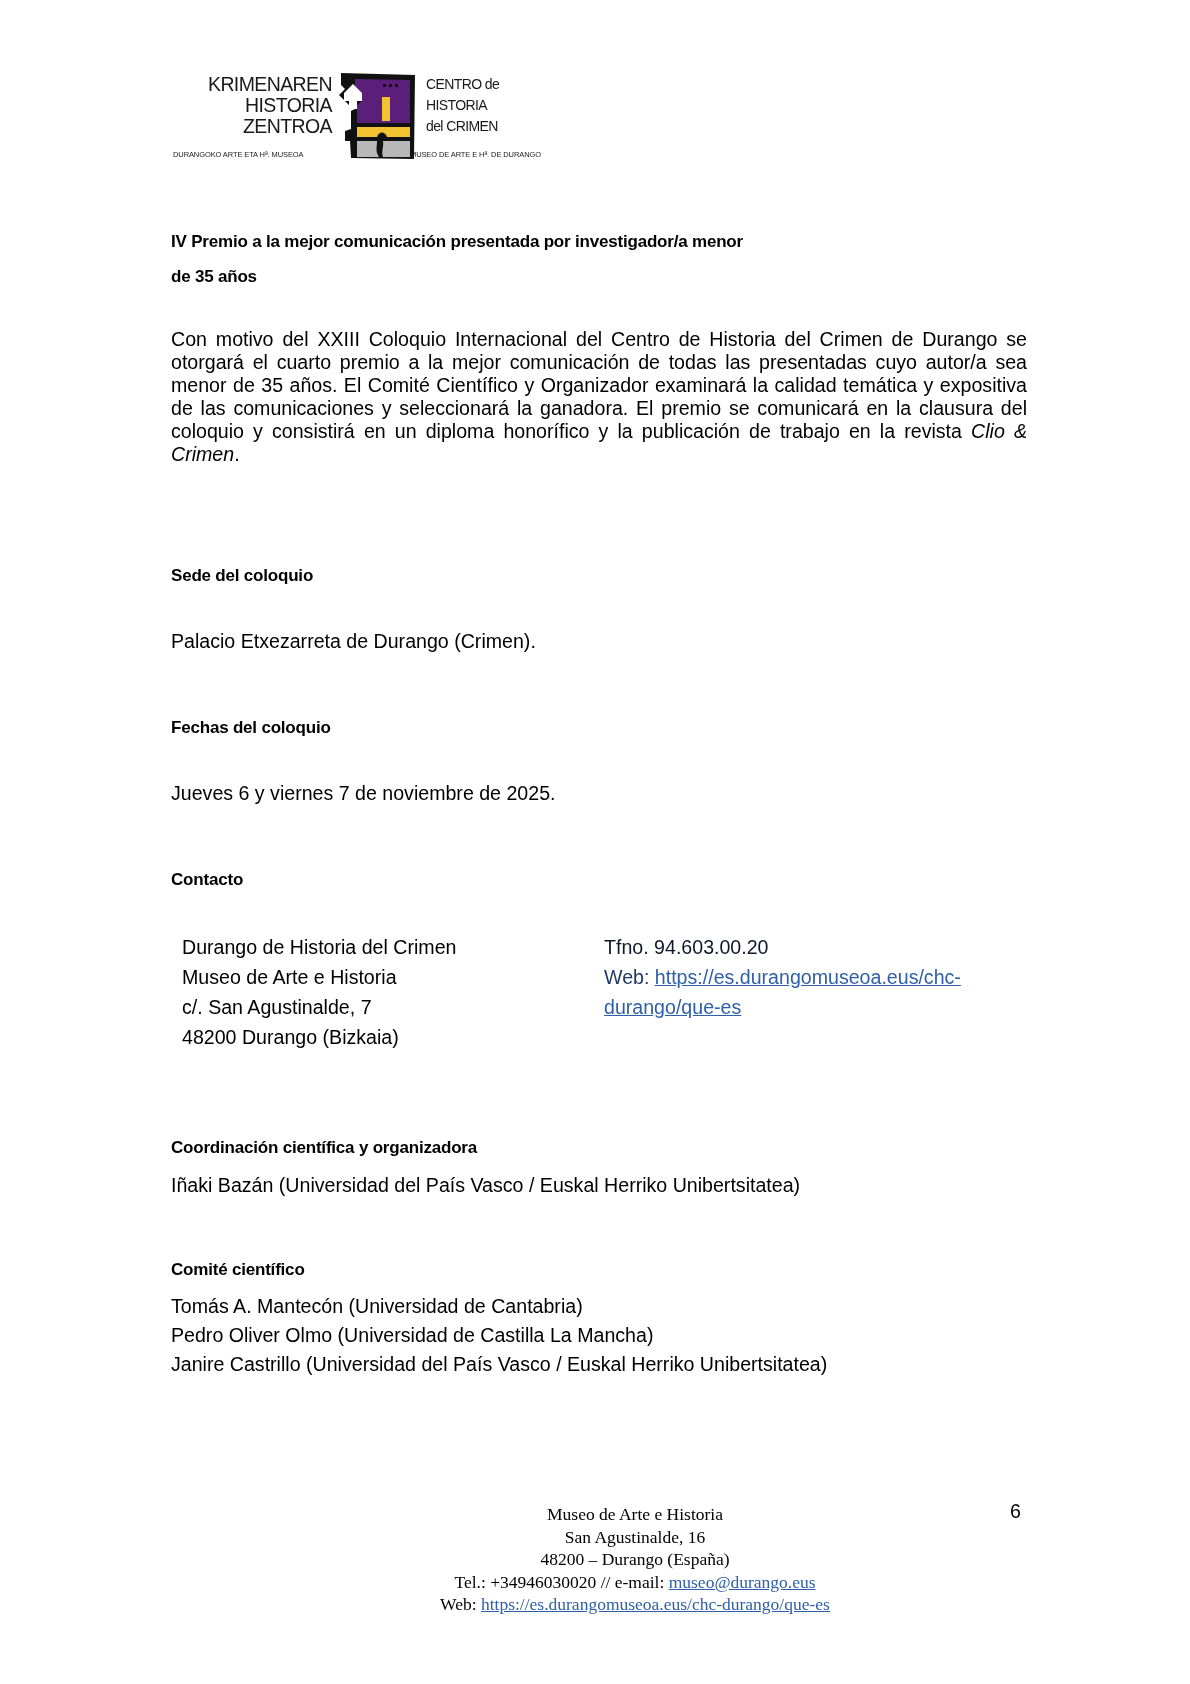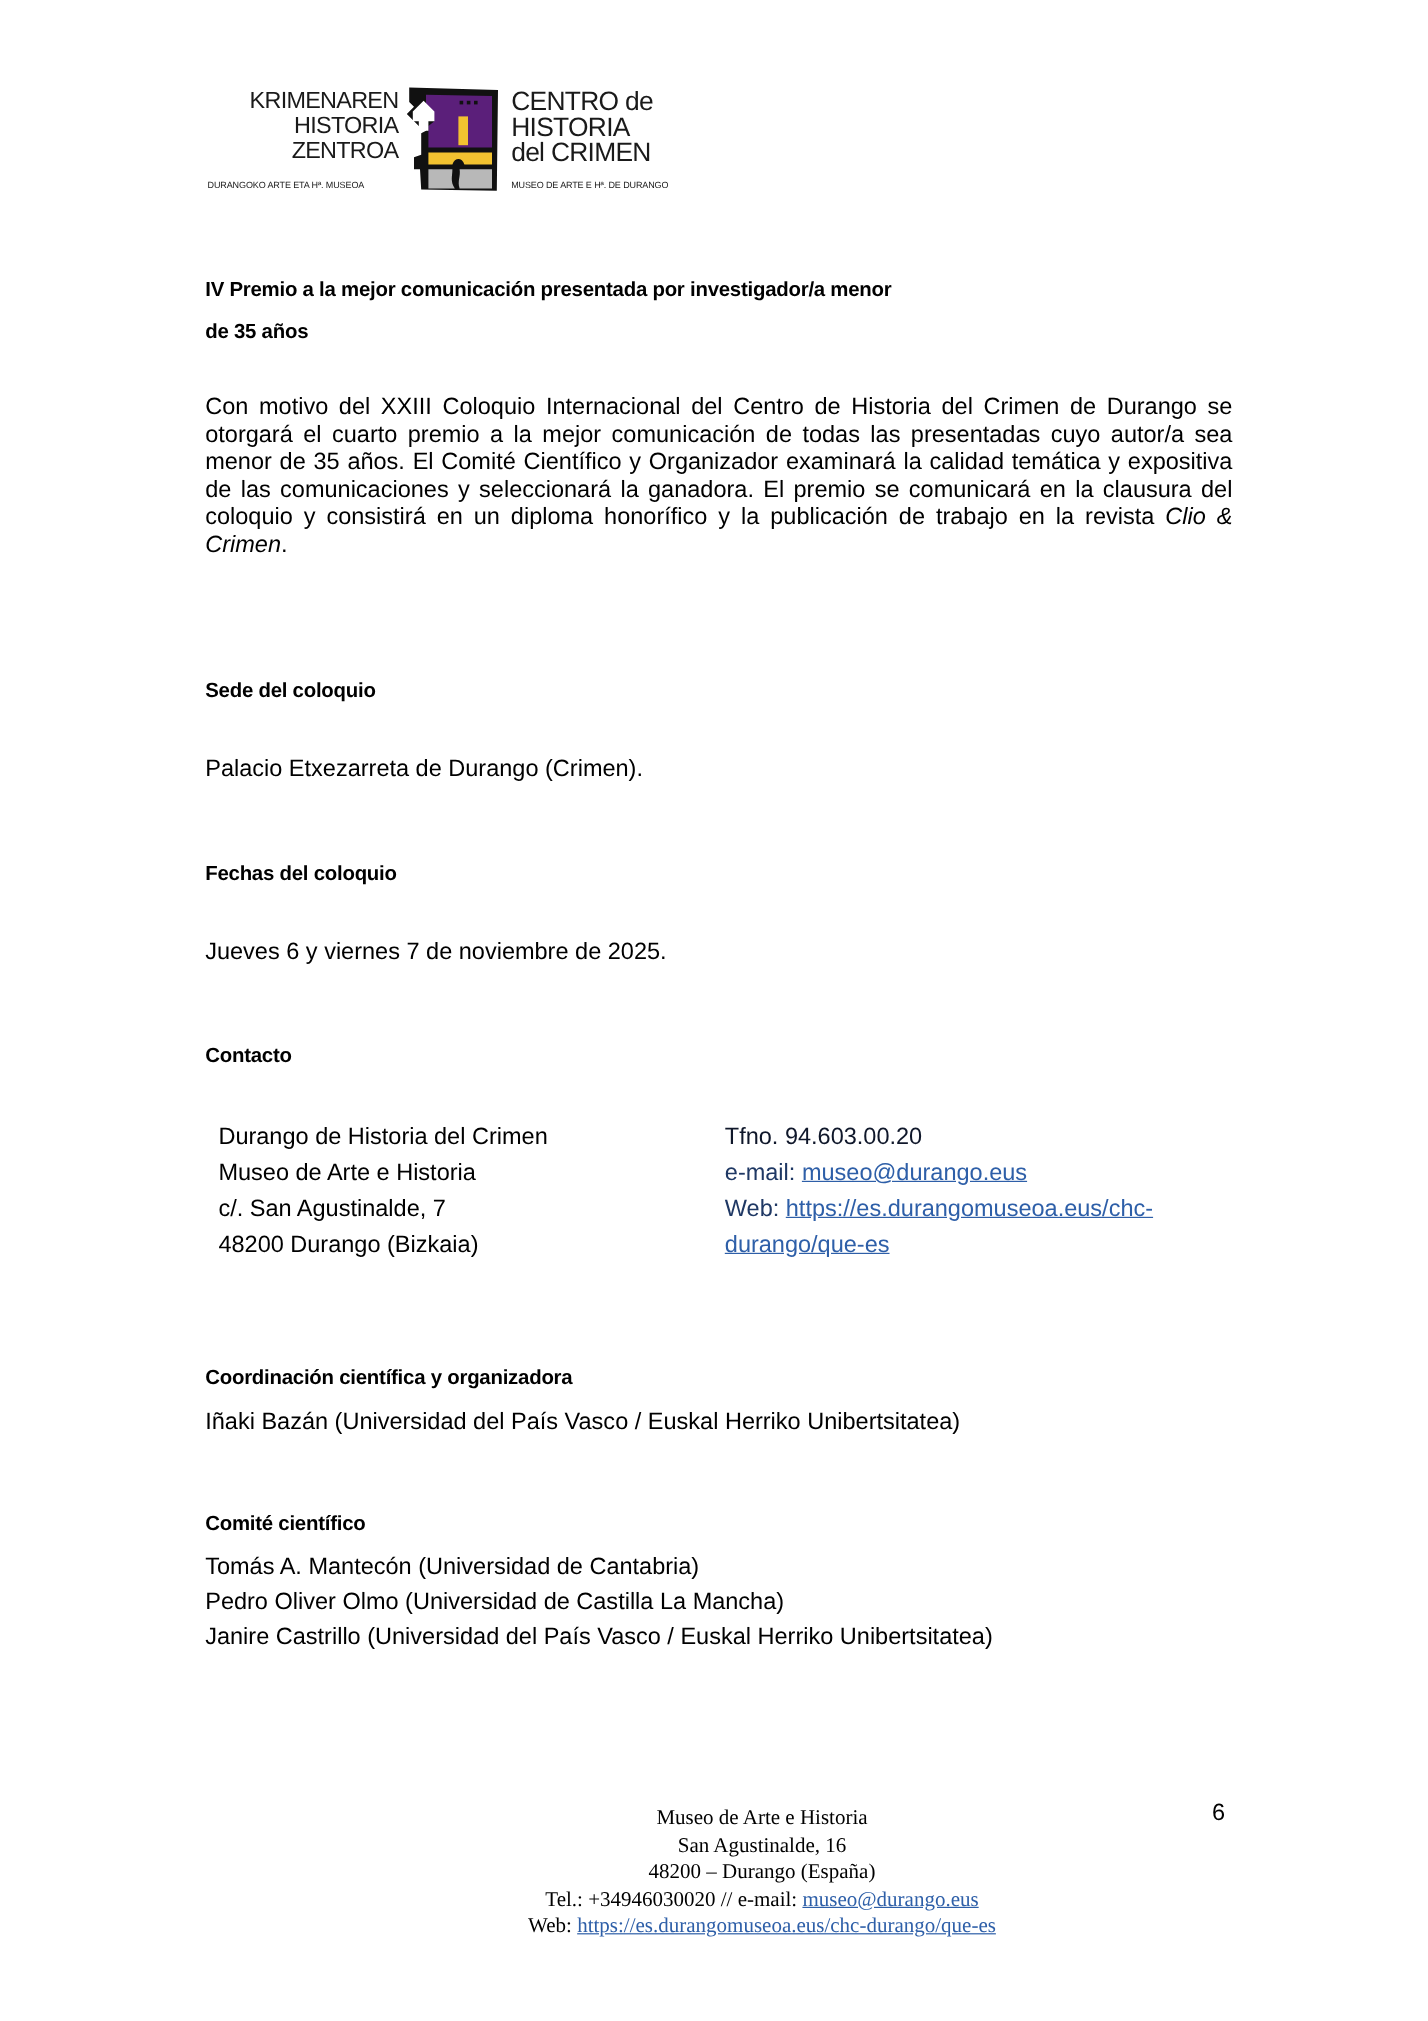--- a/index.html
+++ b/index.html
@@ -4,22 +4,22 @@
 <style>
   html, body { margin:0; padding:0; background:#ffffff; }
   body { width:1190px; height:1684px; position:relative; overflow:hidden;
          font-family:"Liberation Sans", "DejaVu Sans", sans-serif; color:#000; }
 
   
   .logo { position:absolute; left:170px; top:68px; width:420px; height:100px; }
   .logo-left { position:absolute; left:20px; top:6px; width:142px; text-align:right;
                font-size:19.5px; line-height:21px; letter-spacing:-0.6px; color:#1a1a1a; }
   .logo-left-sub { position:absolute; left:3px; top:82px; font-size:7.5px; letter-spacing:-0.1px; color:#1a1a1a; white-space:nowrap; }
-  .logo-right { position:absolute; left:256px; top:6px; font-size:22px; line-height:21px; letter-spacing:-0.6px; color:#1a1a1a; white-space:nowrap; }
-  .logo-right-sub { position:absolute; left:256px; top:82px; font-size:7.5px; letter-spacing:-0.1px; color:#1a1a1a; white-space:nowrap; }
+  .logo-right { position:absolute; left:256px; top:6px; font-size:14px; line-height:21px; letter-spacing:-0.6px; color:#1a1a1a; white-space:nowrap; }
+  .logo-right-sub { position:absolute; left:240px; top:82px; font-size:7.5px; letter-spacing:-0.1px; color:#1a1a1a; white-space:nowrap; }
   .logo-mark { position:absolute; left:165px; top:3px; width:82px; height:90px; }
 
   
   .h { position:absolute; left:171px; font-weight:bold; font-size:17px; letter-spacing:-0.2px; white-space:nowrap; }
   .p { position:absolute; left:171px; font-size:19.6px; white-space:nowrap; }
   .para { position:absolute; left:171px; width:856px; font-size:19.6px; line-height:23px;
           text-align:justify; text-align-last:left; }
   .para i { font-style:italic; }
 
   .contact-col { position:absolute; top:932px; font-size:19.6px; line-height:30px; }
@@ -79,21 +79,20 @@
 
 <div class="h" style="top:870px;">Contacto</div>
 <div class="contact-col" style="left:182px;">
   <div>Durango de Historia del Crimen</div>
   <div>Museo de Arte e Historia</div>
   <div>c/. San Agustinalde, 7</div>
   <div>48200 Durango (Bizkaia)</div>
 </div>
 <div class="contact-col contact-right" style="left:604px;">
   <div style="color:#0f172a;">Tfno. 94.603.00.20</div>
-  <div><span>e-mail: </span><a class="link">museo@durango.eus</a></div>
   <div><span>Web: </span><a class="link">https://es.durangomuseoa.eus/chc-</a></div>
   <div><a class="link">durango/que-es</a></div>
 </div>
 
 <div class="h" style="top:1138px;">Coordinación científica y organizadora</div>
 <div class="list-line" style="top:1174px;">Iñaki Bazán (Universidad del País Vasco / Euskal Herriko Unibertsitatea)</div>
 
 <div class="h" style="top:1260px;">Comité científico</div>
 <div class="list-line" style="top:1295px;">Tomás A. Mantecón (Universidad de Cantabria)</div>
 <div class="list-line" style="top:1324px;">Pedro Oliver Olmo (Universidad de Castilla La Mancha)</div>

